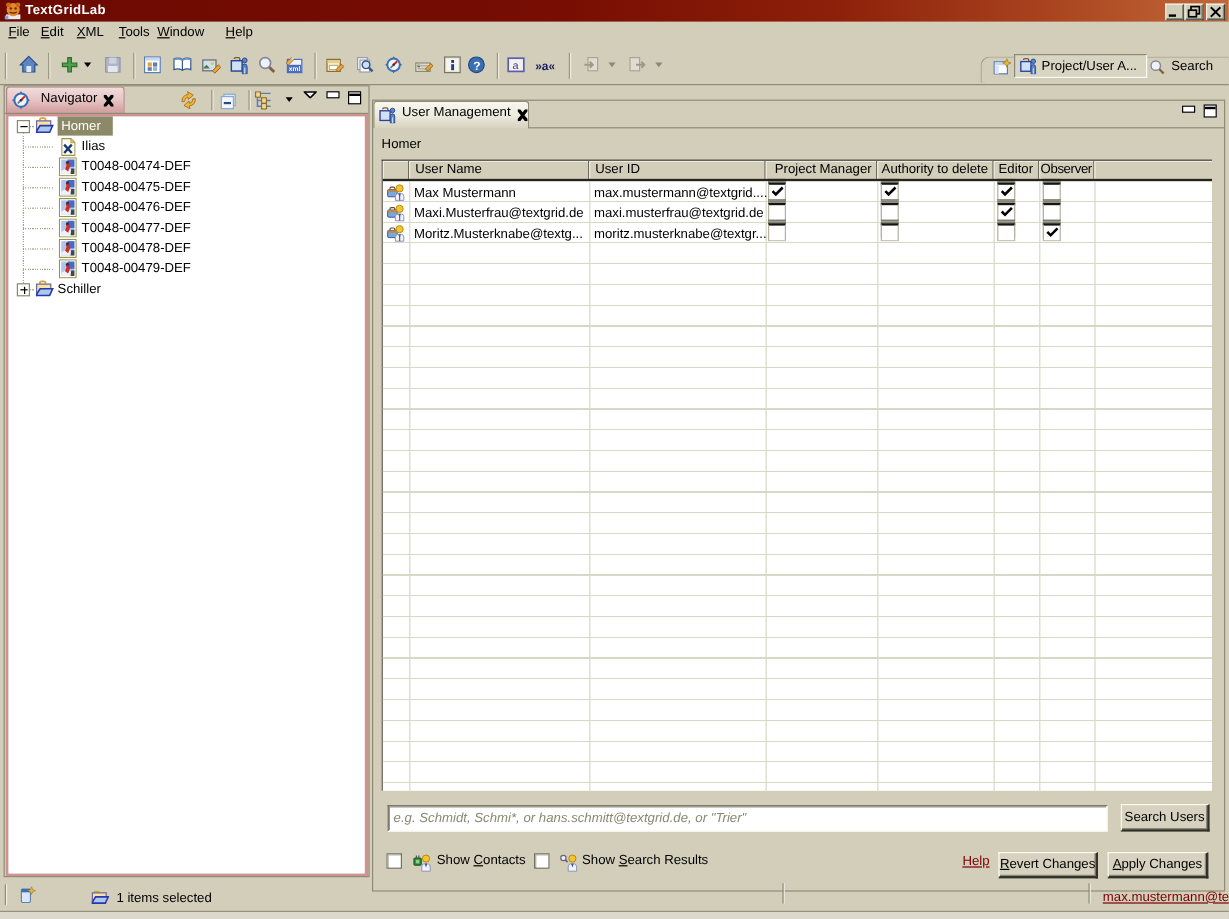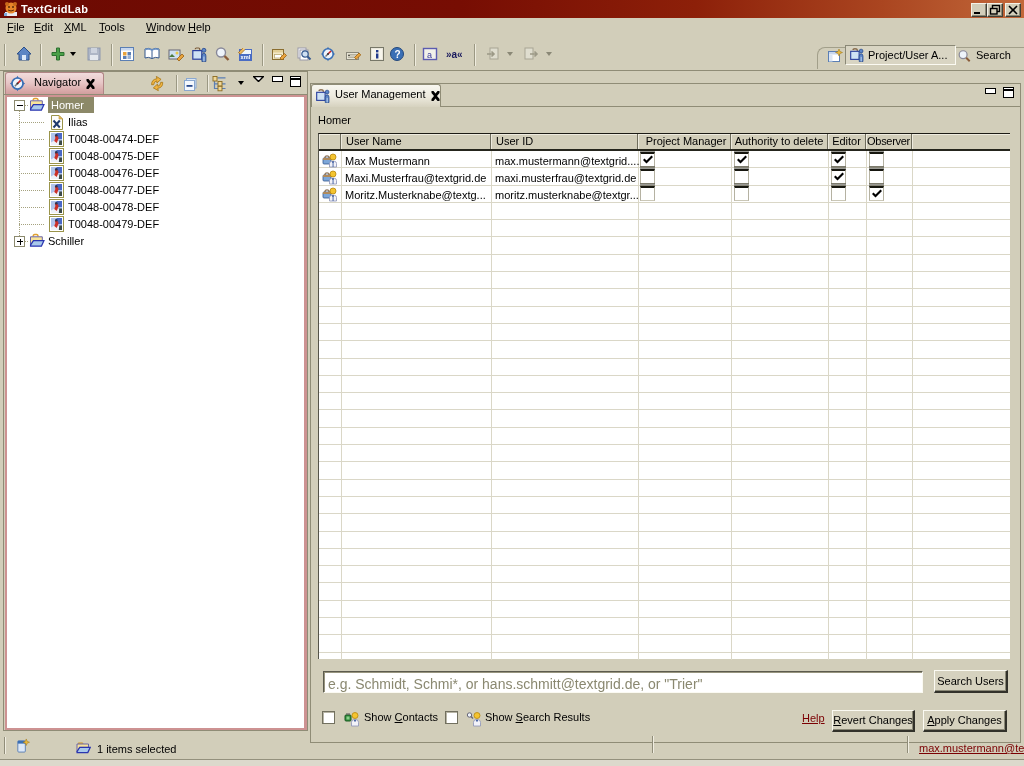--- a/index.html
+++ b/index.html
@@ -69,21 +69,21 @@
   .cell { position:absolute; font-size:11px; white-space:nowrap; }
   .cb { position:absolute; width:15px; height:15px; background:#fff;
     border-top:2px solid #16160f; border-left:1px solid #b5b2a2; border-right:1px solid #b5b2a2; border-bottom:1px solid #cac7b7; box-shadow:0 -3px 0 rgba(30,30,20,0.45); }
   .cb svg { position:absolute; left:1px; top:1px; }
   .uico { position:absolute; width:16px; height:16px; }
 
   
   #searchbox { left:12px; top:587px; width:600px; height:22px; background:#fff;
     border-top:1px solid #5c5b4e; border-left:1px solid #5c5b4e;
     border-bottom:1px solid #fbfaf2; border-right:1px solid #fbfaf2;
-    box-shadow:inset 1px 1px 0 #98957f; font-size:14px; color:#8a8870; padding:4px 0 0 4px; }
+    box-shadow:inset 1px 1px 0 #98957f; font-size:11px; color:#8a8870; padding:4px 0 0 4px;font-style:italic; }
   .btn { background:#d6d2bf; text-align:center; font-size:11px;
     border-top:1px solid #fbfaf2; border-left:1px solid #fbfaf2;
     border-right:2px solid #32312a; border-bottom:2px solid #32312a;
     box-shadow:inset -1px -1px 0 #8a8876; }
   .ckbox { width:13px; height:13px; background:#fff; border:1px solid #72705f; box-shadow:inset 1px 1px 0 #b8b5a5; }
   .rlink { color:#7b0003; text-decoration:underline; font-size:11px; }
 
   
   .ssep { width:2px; height:17px; border-left:1px solid #908d79; border-right:1px solid #f0ede1; }
   #botline { left:0; top:759px; width:1024px; height:1px; background:#94917d; }
@@ -113,21 +113,21 @@
     </svg></div>
   <div class="abs winbtn" style="left:1005px;"><svg width="14" height="12" viewBox="0 0 14 12">
       <path d="M3 2 L7 6 L11 2 M3 10 L7 6 L11 10" stroke="#000" stroke-width="1.6" fill="none"></path>
     </svg></div>
 
   <div class="abs" id="menubar">
     <span class="abs menu" style="left:7px;"><u>F</u>ile</span>
     <span class="abs menu" style="left:34px;"><u>E</u>dit</span>
     <span class="abs menu" style="left:64px;"><u>X</u>ML</span>
     <span class="abs menu" style="left:99px;"><u>T</u>ools</span>
-    <span class="abs menu" style="left:146px;"><u>W</u>indow</span>
+    <span class="abs menu" style="left:131px;"><u>W</u>indow</span>
     <span class="abs menu" style="left:188px;"><u>H</u>elp</span>
   </div>
 
   <div class="abs" id="toolbar">
     <div class="abs tsep" style="left:4px;"></div>
     <svg class="abs ticon" style="left:16px;" viewBox="0 0 16 16">
       <path d="M8 1 L15 8 L13 8 L13 14 L3 14 L3 8 L1 8 Z" fill="#5c85c4" stroke="#2c4f88" stroke-width="1"></path>
       <rect x="6" y="9" width="4" height="5" fill="#dce8f8"></rect>
     </svg>
     <div class="abs tsep" style="left:40px;"></div>

